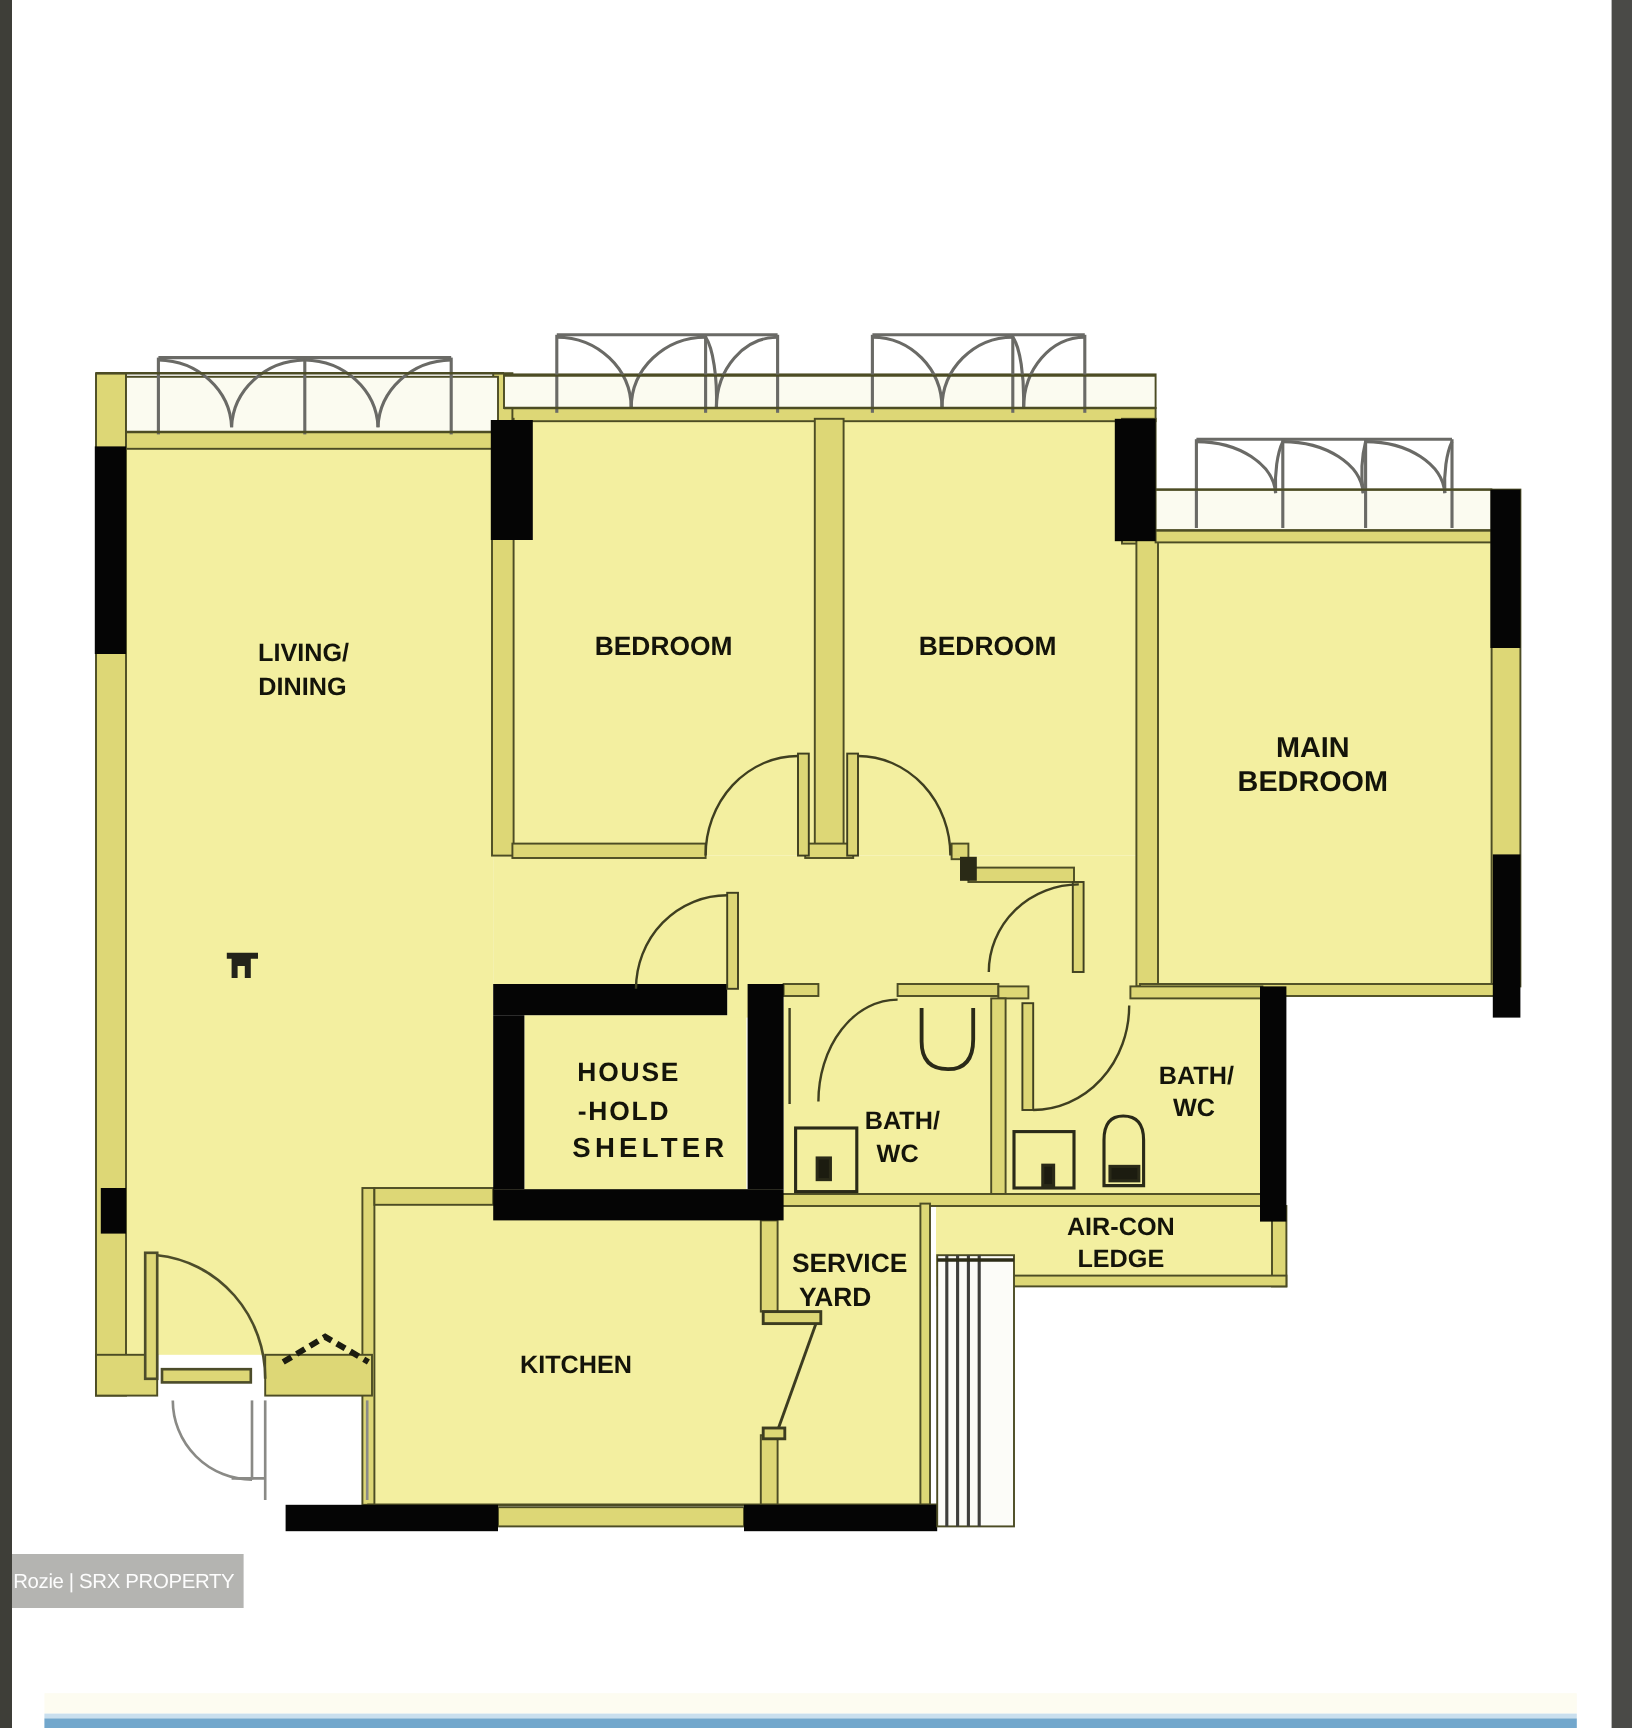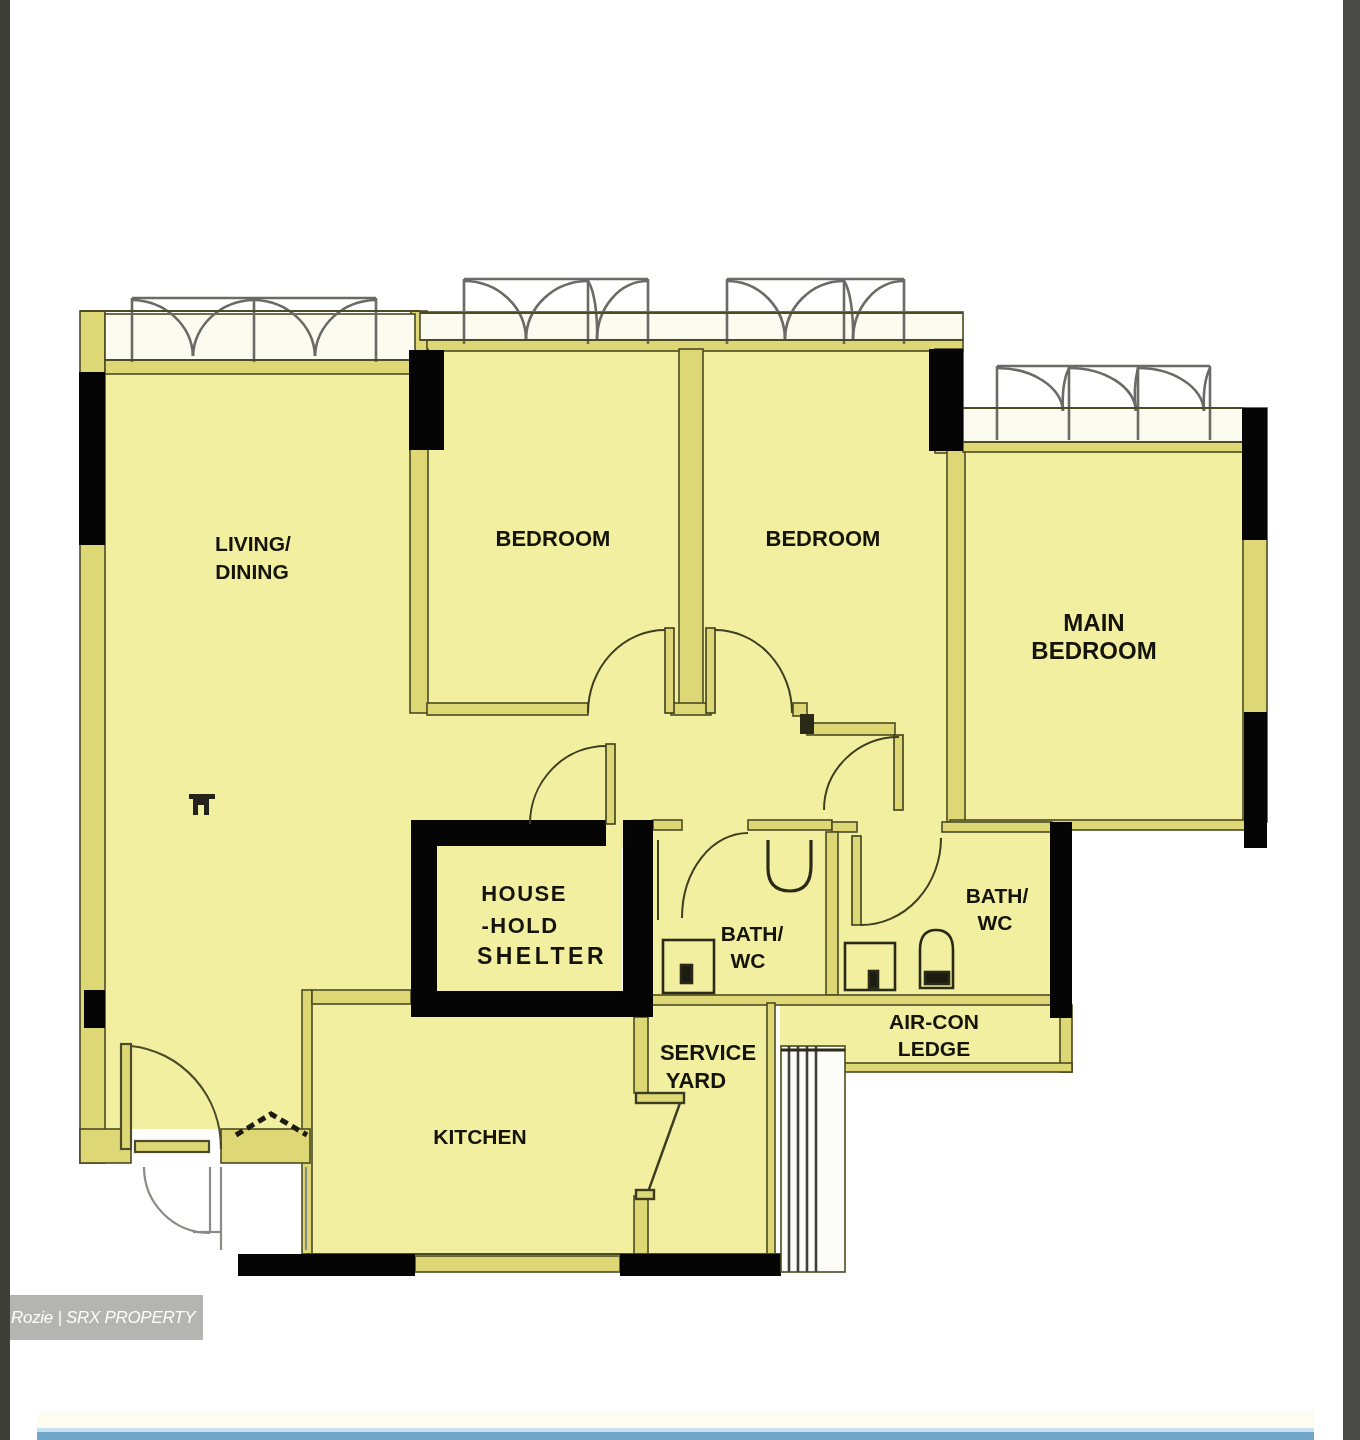--- a/index.html
+++ b/index.html
@@ -1,21 +1,21 @@
 <!DOCTYPE html>
 <html><head>
 <meta charset="utf-8">
 <style>
   html,body{margin:0;padding:0;background:#ffffff;}
   #page{position:relative;width:1360px;height:1440px;background:#ffffff;overflow:hidden;
         font-family:"Liberation Sans", sans-serif;}
   #leftbar{position:absolute;left:0;top:0;width:10px;height:1440px;background:#3e3e38;}
   #rightbar{position:absolute;left:1343px;top:0;width:17px;height:1440px;background:#4a4a47;}
   #wm{position:absolute;left:0px;top:1295px;width:203px;height:45px;background:rgba(172,172,168,0.90);
-      color:#fdfdfd;font-size:17px;letter-spacing:-0.3px;line-height:45px;padding-left:11px;box-sizing:border-box;white-space:nowrap;font-style:italic;}
+      color:#fdfdfd;font-size:17px;letter-spacing:-0.3px;line-height:45px;padding-left:11px;box-sizing:border-box;white-space:nowrap;}
   #bluebar1{position:absolute;left:37px;top:1428px;width:1277px;height:4px;background:#c9dfee;}
   #bluebar2{position:absolute;left:37px;top:1432px;width:1277px;height:8px;background:#72a7cc;}
   #plan{position:absolute;left:0;top:0;filter:blur(0.6px);}
   text{font-family:"Liberation Sans", sans-serif;font-weight:bold;fill:#14140a;}
 </style>
 </head>
 <body>
 <div id="page">
   <svg id="plan" width="1360" height="1440" viewBox="0 0 1360 1440">
 

